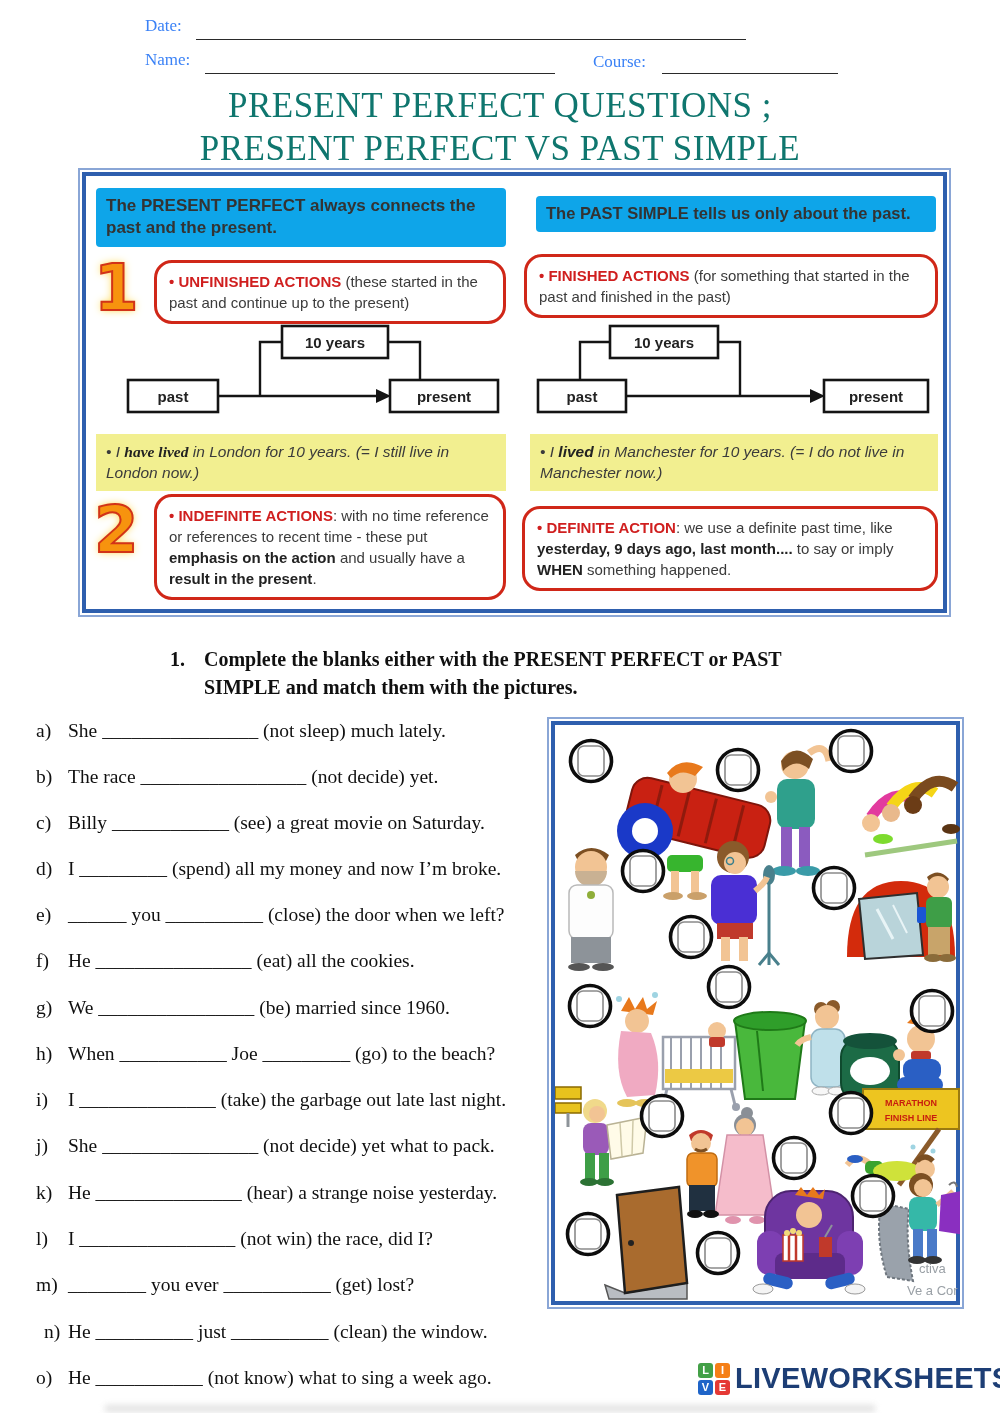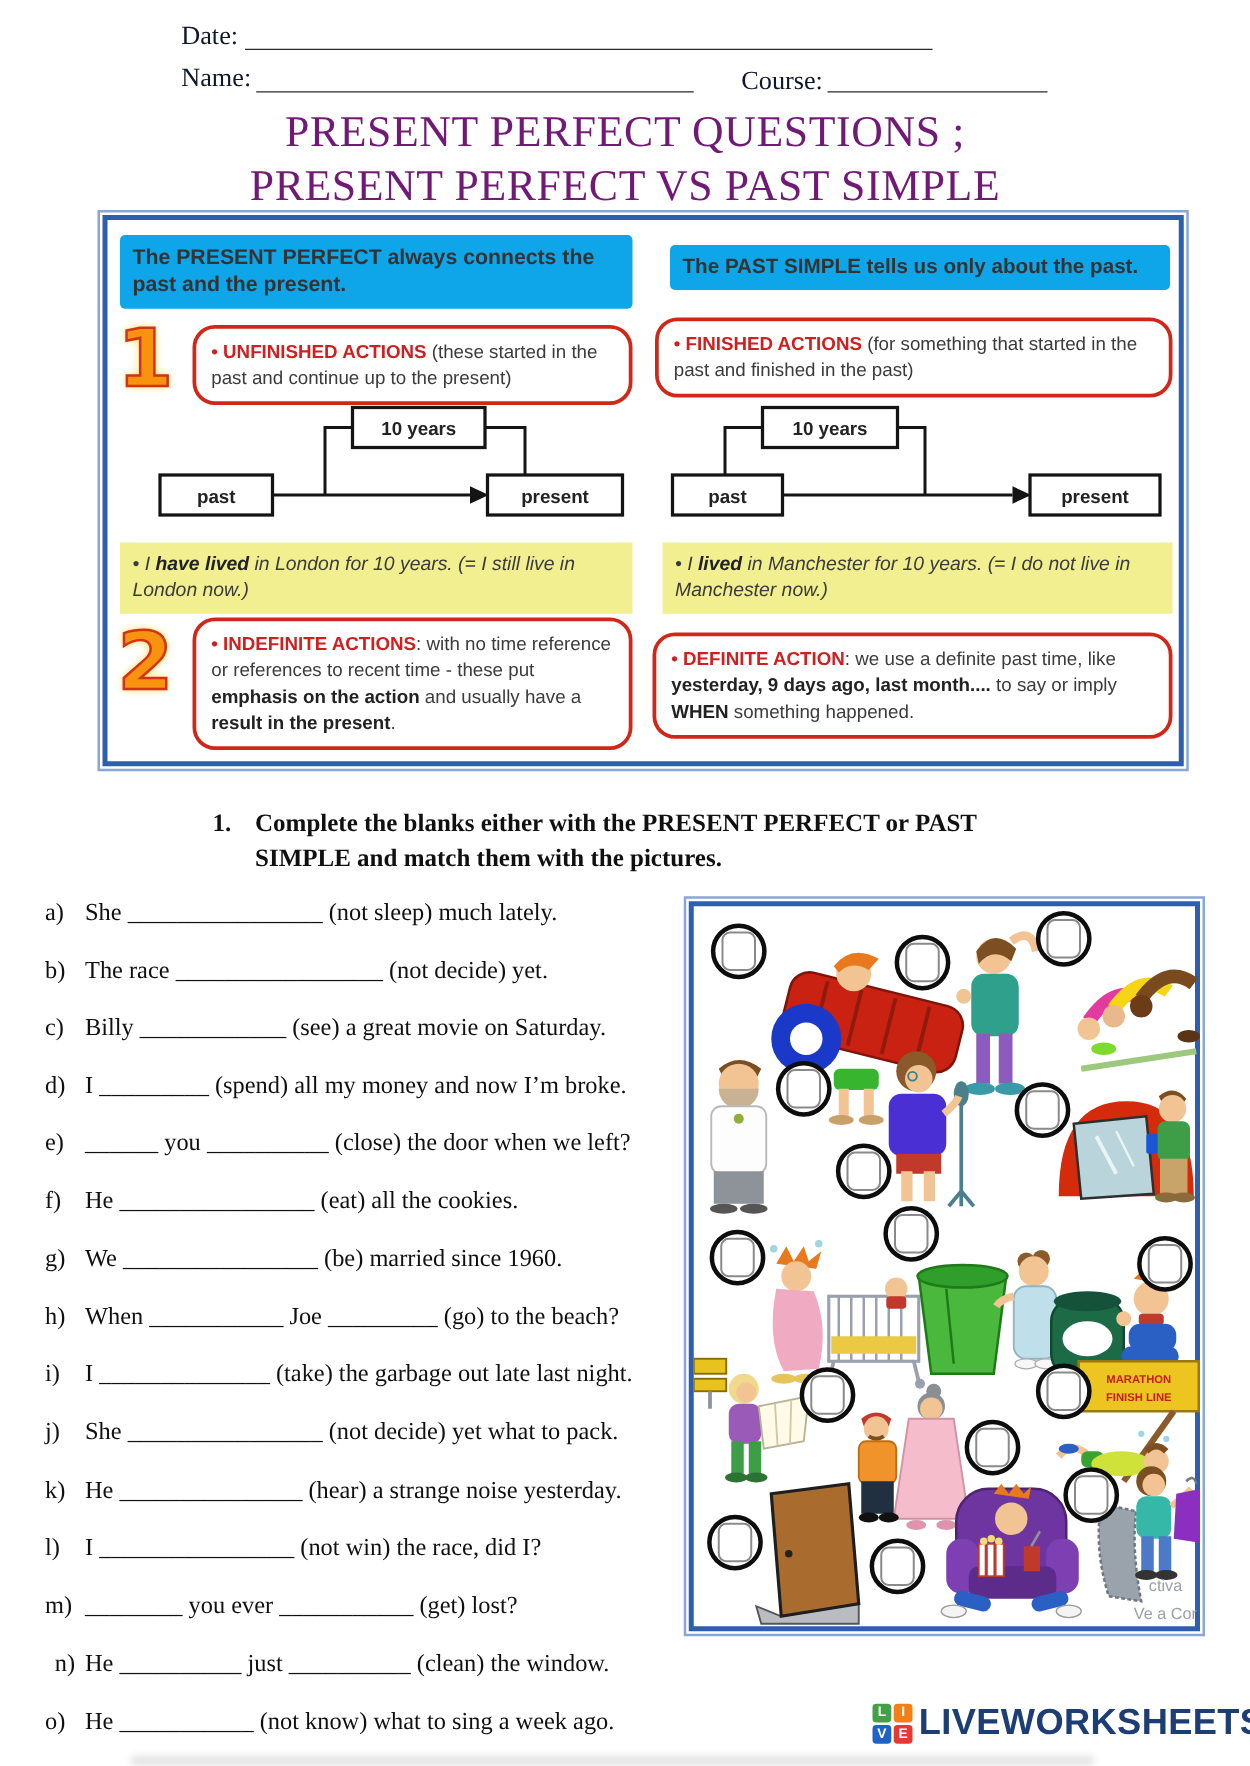--- a/index.html
+++ b/index.html
@@ -1,22 +1,22 @@
 <!DOCTYPE html>
 <html><head>
 <meta charset="utf-8">
 <style>
   html,body{margin:0;padding:0;background:#ffffff;}
   body{width:1000px;height:1413px;position:relative;font-family:"Liberation Serif",serif;color:#111;overflow:hidden;}
   .abs{position:absolute;}
   
-  .hdr-label{font-size:21px;color:#0f172a;}
+  .hdr-label{font-size:17px;color:#3b82f6;}
   .fill-line{border-bottom:1.6px solid #2a2a2a;height:0;}
   
-  .title{left:0;top:84px;width:1000px;text-align:center;font-size:35px;line-height:43px;color:#701a75;letter-spacing:.5px;}
+  .title{left:0;top:84px;width:1000px;text-align:center;font-size:35px;line-height:43px;color:#0f766e;letter-spacing:.5px;}
   
   .blue-outer{border:2px solid #8aa6d6;padding:2px;box-sizing:border-box;background:#fff;}
   .blue-inner{border:4px solid #2e5fae;box-sizing:border-box;background:#fff;width:100%;height:100%;position:relative;}
   
   .gp{font-family:"Liberation Sans",sans-serif;}
   .ybox{background:#0ea5e9;border-radius:4px;padding:7px 10px;font-weight:bold;font-size:17px;line-height:1.32;color:#333;box-sizing:border-box;}
   .redbox{border:3.5px solid #d02718;border-radius:18px;background:#fff;padding:8px 12px;font-size:15px;line-height:1.4;color:#3b3b3b;box-sizing:border-box;}
   .red-b{color:#d01f1f;font-weight:bold;}
   .dk-b{color:#222;font-weight:bold;}
   .bignum{font-family:"DejaVu Sans",sans-serif;font-weight:700;font-size:64px;line-height:64px;color:#f7930e;-webkit-text-stroke:2px #d23318;text-shadow:0 0 8px #ffd84f,0 0 3px #ffe9a0;}
@@ -96,21 +96,21 @@
       <rect class="tl-box" x="86" y="2" width="108" height="32"></rect>
       <text class="tl-txt" x="140" y="24" text-anchor="middle">10 years</text>
       <rect class="tl-box" x="14" y="56" width="88" height="32"></rect>
       <text class="tl-txt" x="58" y="78" text-anchor="middle">past</text>
       <rect class="tl-box" x="300" y="56" width="104" height="32"></rect>
       <text class="tl-txt" x="352" y="78" text-anchor="middle">present</text>
     </svg>
 
     <div class="abs exmpl" style="left:10px;top:258px;width:410px;">
       <span>• I</span>
-      <span class="dk-b" style="font-style:italic;">have lived</span>
+      <span class="dk-b" style="font-style:italic;font-family:Liberation Serif, serif;">have lived</span>
       <span>in London for 10 years. (= I still live in London now.)</span>
     </div>
     <div class="abs exmpl" style="left:444px;top:258px;width:408px;">
       <span>• I</span>
       <span class="dk-b" style="font-style:italic;">lived</span>
       <span>in Manchester for 10 years. (= I do not live in Manchester now.)</span>
     </div>
 
     <div class="abs bignum" style="left:8px;top:322px;">2</div>
 

